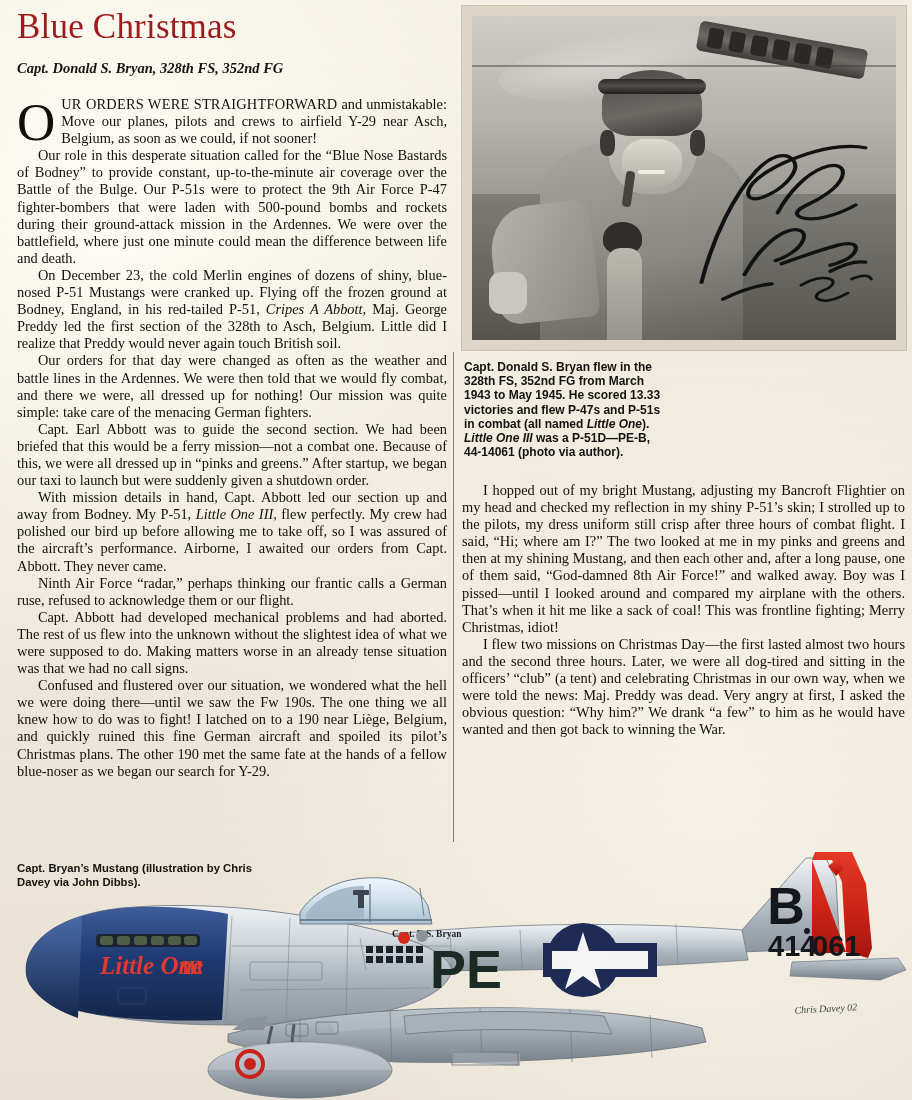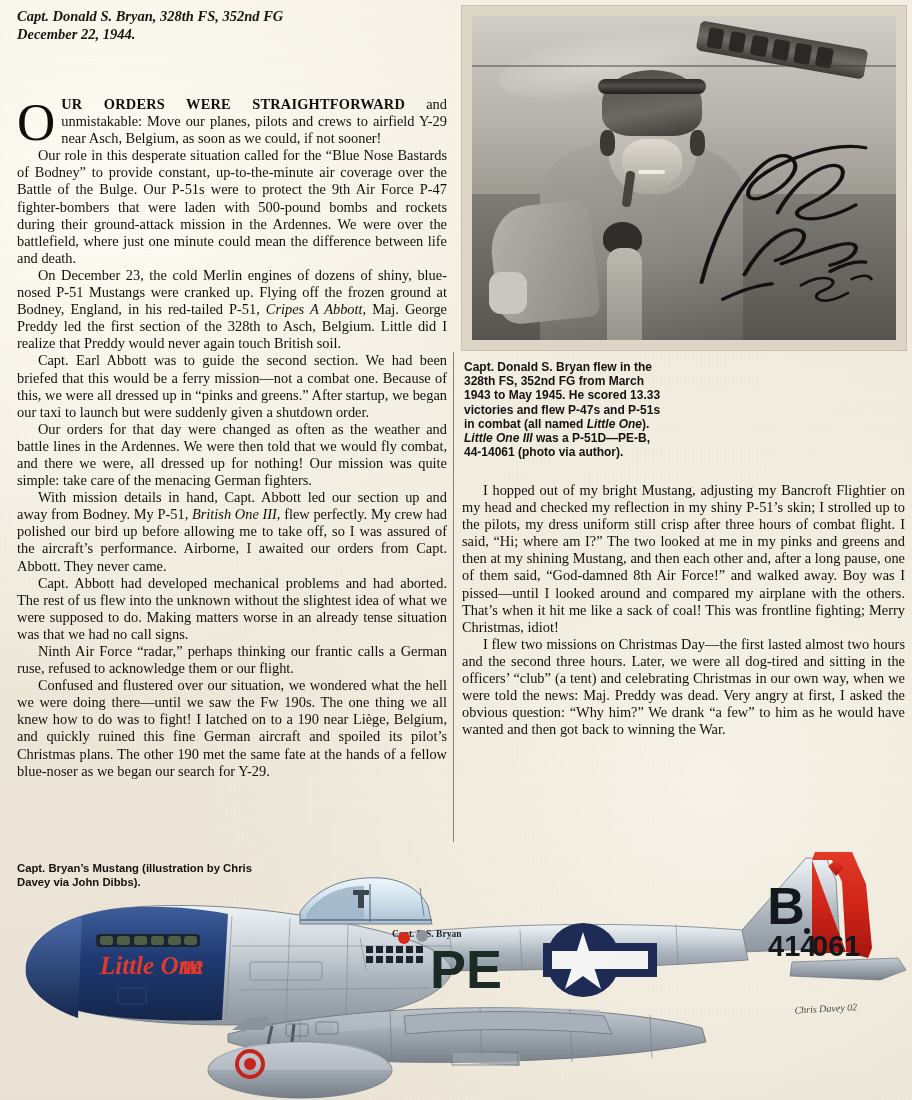--- a/index.html
+++ b/index.html
@@ -38,21 +38,21 @@
   }
   .headline h1 {
     margin: 0;
     font-size: 35px;
     line-height: 38px;
     font-weight: 400;
     color: #9c1b1b;
     letter-spacing: .2px;
   }
   .byline {
-    margin: 0 0 0 0;
+    margin: 14px 0 0 0;
     font-style: italic;
     font-weight: bold;
     font-size: 14.5px;
     line-height: 17.5px;
     color: #1a1410;
   }
 
   
   .col-left {
     position: absolute;
@@ -69,21 +69,21 @@
   .dropcap-para { text-indent: 0 !important; }
   .dropcap {
     float: left;
     font-size: 53px;
     line-height: 42px;
     padding: 4px 4px 0 0;
     margin: 1px 2px 0 0;
     font-family: "Liberation Serif", serif;
     color: #110d09;
   }
-  .smallcaps { font-variant: small-caps; letter-spacing: .2px; font-weight: bold; }
+  .smallcaps { font-variant: small-caps; letter-spacing: .2px; }
 
   .col-right {
     position: absolute;
     left: 462px; top: 482px;
     width: 443px;
     font-size: 14.4px;
     line-height: 17.1px;
     text-align: justify;
     color: #13100c;
     hyphens: auto;
@@ -273,23 +273,23 @@
   }
   .aircraft svg { display: block; width: 912px; height: 280px; }
 </style>
 </head>
 <body>
 
 <div class="page">
   <div class="grain"></div>
 
   <div class="headline">
+    <h1>Blue Christmas</h1>
     <div class="byline">
       <div>Capt. Donald S. Bryan, 328th FS, 352nd FG</div>
-      <div>December 22, 1944.</div>
     </div>
   </div>
 
   <div class="photo-frame">
     <div class="photo">
       <div class="ph-fuse">
         <div class="ph-noseart"></div>
         <div class="ph-exhaust">
           <span style="left:6%"></span>
             <span style="left:19%"></span>
@@ -344,25 +344,25 @@
   </div>
 
   <div class="col-rule"></div>
 
   <div class="col-left">
     <p class="dropcap-para">
       <span class="dropcap">O</span><span class="smallcaps">UR ORDERS WERE STRAIGHTFORWARD</span><span> and unmistakable: Move our planes, pilots and crews to airfield Y-29 near Asch, Belgium, as soon as we could, if not sooner!</span>
     </p>
     <p>Our role in this desperate situation called for the “Blue Nose Bastards of Bodney” to provide constant, up-to-the-minute air coverage over the Battle of the Bulge. Our P-51s were to protect the 9th Air Force P-47 fighter-bombers that were laden with 500-pound bombs and rockets during their ground-attack mission in the Ardennes. We were over the battlefield, where just one minute could mean the difference between life and death.</p>
     <p><span>On December 23, the cold Merlin engines of dozens of shiny, blue-nosed P-51 Mustangs were cranked up. Flying off the frozen ground at Bodney, England, in his red-tailed P-51, </span><i>Cripes A Abbott,</i><span> Maj. George Preddy led the first section of the 328th to Asch, Belgium. Little did I realize that Preddy would never again touch British soil.</span></p>
+    <p>Our orders for that day were changed as often as the weather and battle lines in the Ardennes. We were then told that we would fly combat, and there we were, all dressed up for nothing! Our mission was quite simple: take care of the menacing German fighters.</p>
     <p>Capt. Earl Abbott was to guide the second section. We had been briefed that this would be a ferry mission—not a combat one. Because of this, we were all dressed up in “pinks and greens.” After startup, we began our taxi to launch but were suddenly given a shutdown order.</p>
-    <p>Our orders for that day were changed as often as the weather and battle lines in the Ardennes. We were then told that we would fly combat, and there we were, all dressed up for nothing! Our mission was quite simple: take care of the menacing German fighters.</p>
-    <p><span>With mission details in hand, Capt. Abbott led our section up and away from Bodney. My P-51, </span><i>British One III,</i><span> flew perfectly. My crew had polished our bird up before allowing me to take off, so I was assured of the aircraft’s performance. Airborne, I awaited our orders from Capt. Abbott. They never came.</span></p>
+    <p><span>With mission details in hand, Capt. Abbott led our section up and away from Bodney. My P-51, </span><i>Little One III,</i><span> flew perfectly. My crew had polished our bird up before allowing me to take off, so I was assured of the aircraft’s performance. Airborne, I awaited our orders from Capt. Abbott. They never came.</span></p>
+    <p>Ninth Air Force “radar,” perhaps thinking our frantic calls a German ruse, refused to acknowledge them or our flight.</p>
     <p>Capt. Abbott had developed mechanical problems and had aborted. The rest of us flew into the unknown without the slightest idea of what we were supposed to do. Making matters worse in an already tense situation was that we had no call signs.</p>
-    <p>Ninth Air Force “radar,” perhaps thinking our frantic calls a German ruse, refused to acknowledge them or our flight.</p>
     <p>Confused and flustered over our situation, we wondered what the hell we were doing there—until we saw the Fw 190s. The one thing we all knew how to do was to fight! I latched on to a 190 near Liège, Belgium, and quickly ruined this fine German aircraft and spoiled its pilot’s Christmas plans. The other 190 met the same fate at the hands of a fellow blue-noser as we began our search for Y-29.</p>
   </div>
 
 
   <div class="col-right">
     <p>I hopped out of my bright Mustang, adjusting my Bancroft Flightier on my head and checked my reflection in my shiny P-51’s skin; I strolled up to the pilots, my dress uniform still crisp after three hours of combat flight. I said, “Hi; where am I?” The two looked at me in my pinks and greens and then at my shining Mustang, and then each other and, after a long pause, one of them said, “God-damned 8th Air Force!” and walked away. Boy was I pissed—until I looked around and compared my airplane with the others. That’s when it hit me like a sack of coal! This was frontline fighting; Merry Christmas, idiot!</p>
     <p>I flew two missions on Christmas Day—the first lasted almost two hours and the second three hours. Later, we were all dog-tired and sitting in the officers’ “club” (a tent) and celebrating Christmas in our own way, when we were told the news: Maj. Preddy was dead. Very angry at first, I asked the obvious question: “Why him?” We drank “a few” to him as he would have wanted and then got back to winning the War.</p>
   </div>
 
   <div class="illus-caption">Capt. Bryan’s Mustang (illustration by Chris Davey via John Dibbs).</div>

